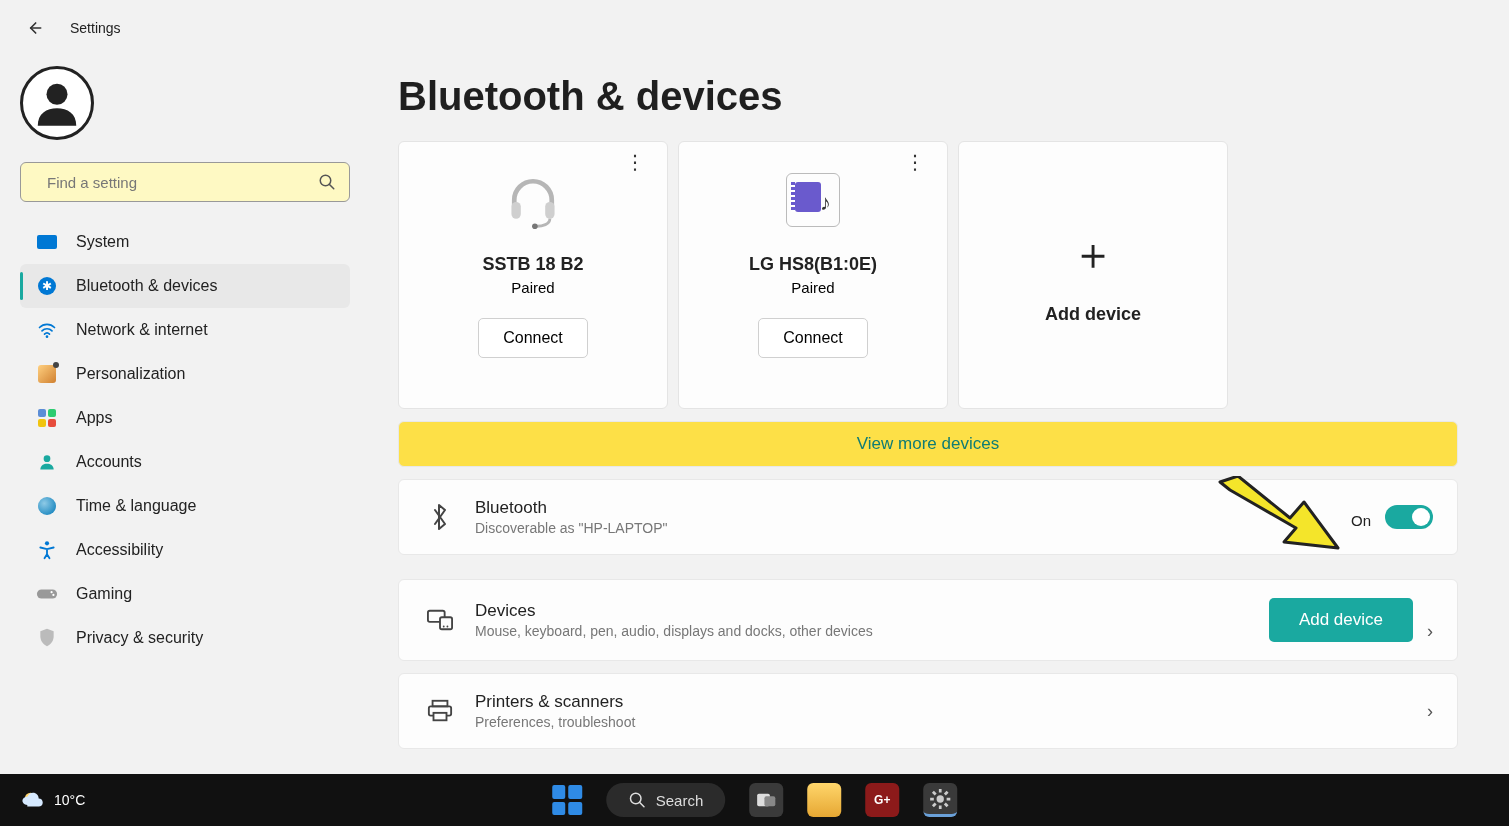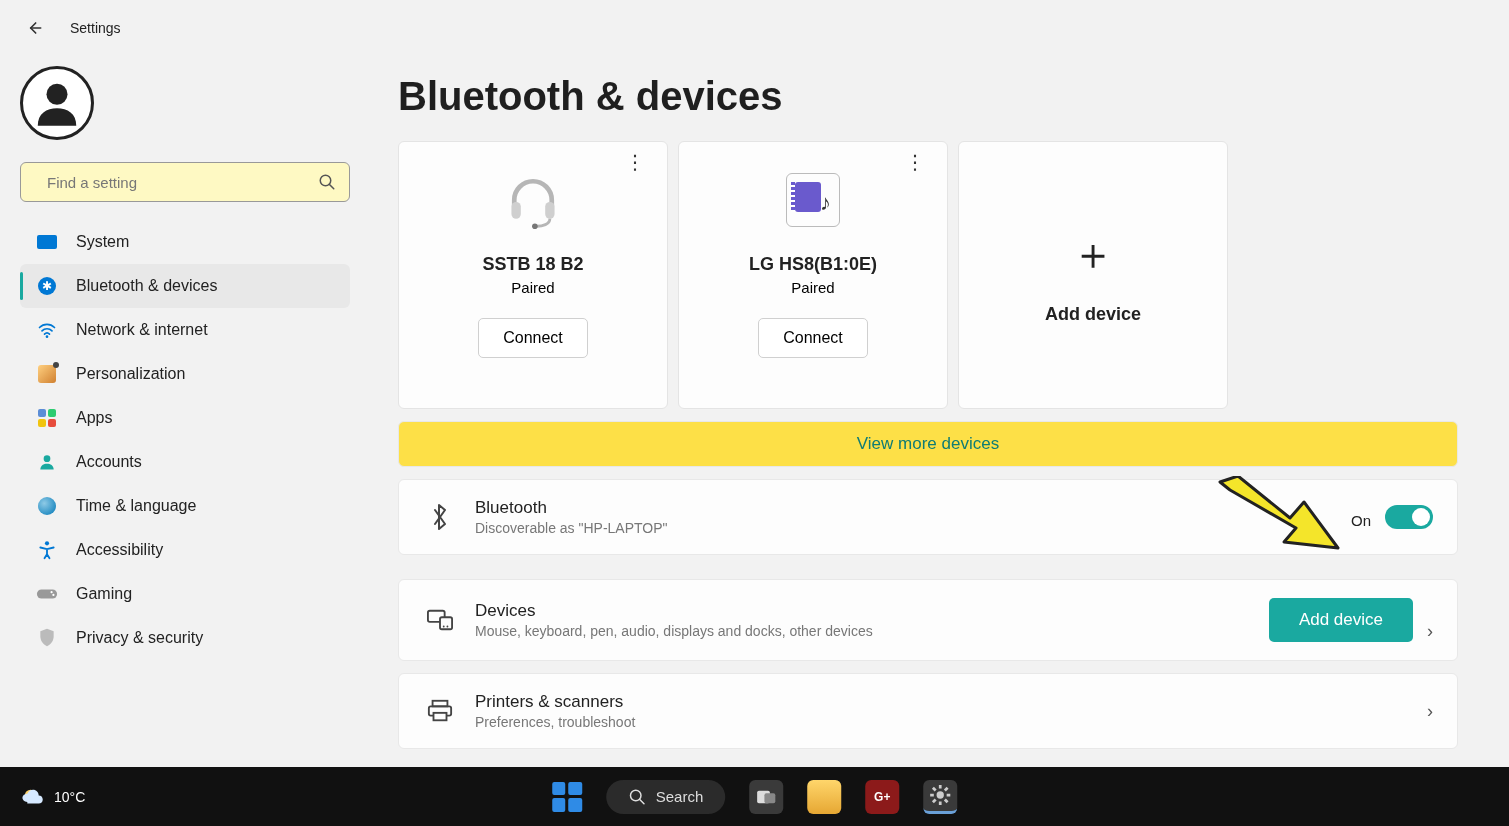--- a/index.html
+++ b/index.html
@@ -71,21 +71,21 @@
   .toggle-label { font-size:15px; color:#222; }
   .toggle { width:48px; height:24px; background:#1aa9a0; border-radius:12px; position:relative; cursor:pointer; }
   .toggle::after { content:""; position:absolute; right:3px; top:3px; width:18px; height:18px; background:#fff; border-radius:50%; }
   .add-dev-btn { background:#1aa9a0; color:#fff; border:none; border-radius:5px; padding:12px 30px; font-size:17px; cursor:pointer; }
   .chev { font-size:18px; color:#555; cursor:pointer; }
 
   
   .arrow { position:absolute; left:1212px; top:476px; pointer-events:none; }
 
   
-  .taskbar { position:absolute; left:0; right:0; bottom:0; height:59px; background:#111; display:flex; align-items:center; color:#fff; }
+  .taskbar { position:absolute; left:0; right:0; bottom:0; height:52px; background:#111; display:flex; align-items:center; color:#fff; }
   .taskbar .weather { display:flex; align-items:center; gap:8px; padding-left:20px; font-size:14px; }
   .taskbar .center { position:absolute; left:50%; transform:translateX(-50%); display:flex; align-items:center; gap:24px; }
   .taskbar .start { width:30px; height:30px; display:grid; grid-template-columns:1fr 1fr; gap:3px; cursor:pointer; }
   .taskbar .start span { background:#2f8be6; border-radius:2px; }
   .taskbar .tsearch { display:flex; align-items:center; gap:10px; background:#2b2b2b; border-radius:24px; padding:8px 22px; color:#ddd; cursor:pointer; font-size:15px; }
   .tb-ico { width:34px; height:34px; border-radius:6px; display:flex; align-items:center; justify-content:center; cursor:pointer; }
   .tb-ico.folder { background:linear-gradient(#ffd66b,#e6a733); }
   .tb-ico.task { background:#3a3a3a; }
   .tb-ico.red { background:#8c1a1a; font-size:12px; font-weight:bold; }
   .tb-ico.gear { background:#3a3a3a; border-bottom:3px solid #6aa0d8; }

